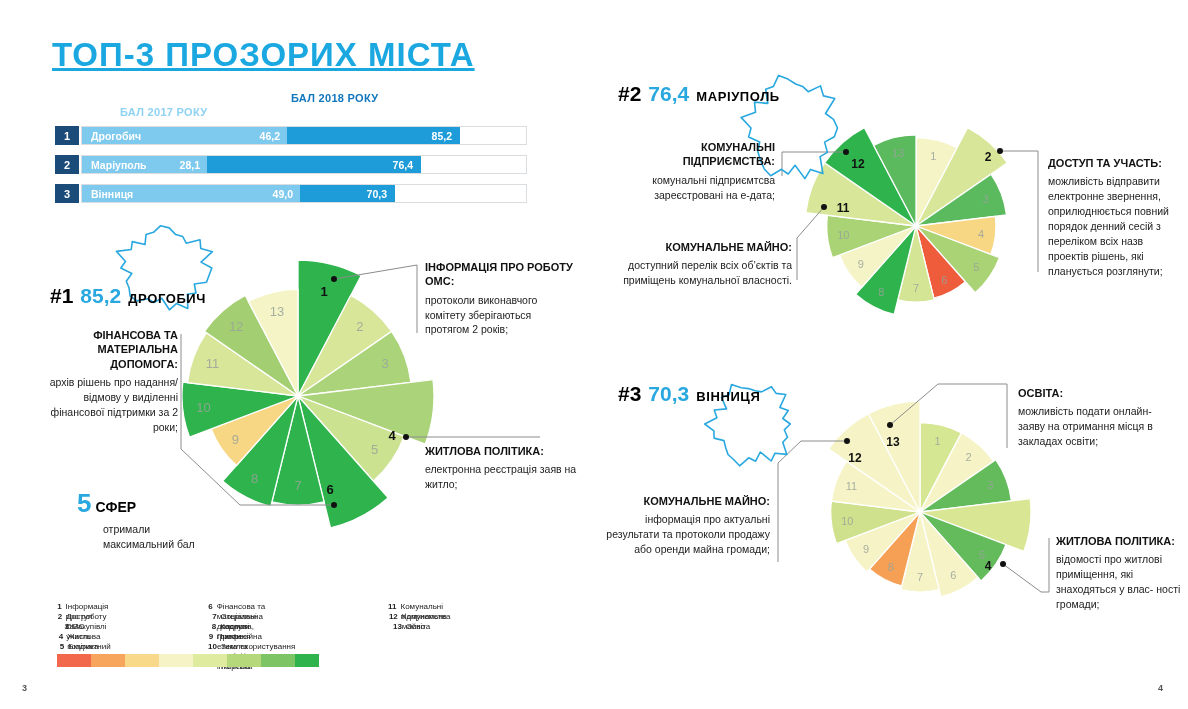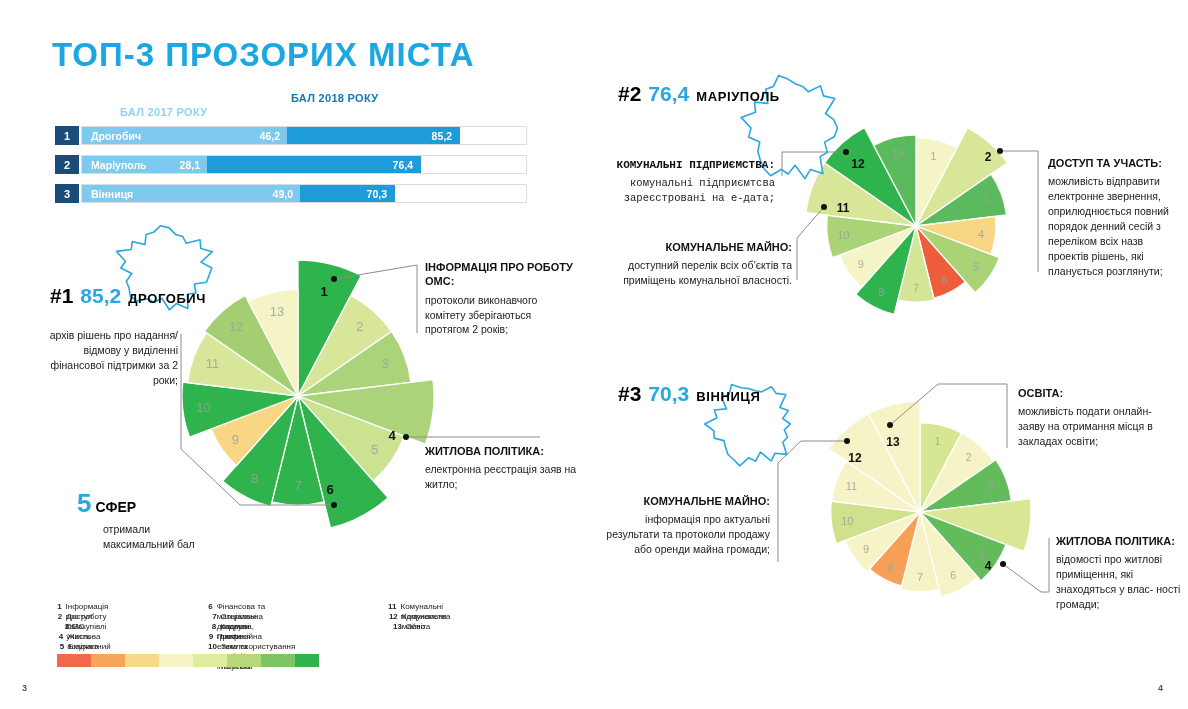--- a/index.html
+++ b/index.html
@@ -44,21 +44,21 @@
   svg text{font-family:"Liberation Sans",sans-serif;}
   .g-label{fill:#9AA39B;opacity:.85;}
   .b-label{fill:#111;font-weight:700;}
   #overlay{pointer-events:none;}
 </style>
 </head>
 <body>
 
 <div class="stage">
 
-  <div class="abs page-title" style="left:52px;top:36px;">ТОП-3 ПРОЗОРИХ МІСТА</div>
+  <div class="abs page-title" style="left:52px;top:36px;text-decoration:underline;">ТОП-3 ПРОЗОРИХ МІСТА</div>
 
   <div class="abs tbl-head h2017" style="left:81px;top:106px;">БАЛ 2017 РОКУ</div>
   <div class="abs tbl-head h2018" style="left:291px;top:92px;text-align:right;">БАЛ 2018 РОКУ</div>
   <div class="abs" id="bar-rows">
       <div class="abs brow" style="left: 55px; top: 126px;">
         <div class="badge">1</div>
       <div class="track">
         <div class="seg light" style="width:205px">
           <span class="cname">Дрогобич</span>
           <span class="val">46,2</span>
@@ -203,37 +203,38 @@
   <div class="abs chead" style="left:50px;top:284px;">
     <span class="rk">#1</span>
       <span class="sc">85,2</span>
       <span class="nm">ДРОГОБИЧ</span>
   </div>
   <div class="abs anno" style="left:425px;top:260px;width:150px;">
     <div class="t">ІНФОРМАЦІЯ ПРО РОБОТУ ОМС:</div>
     <div class="b">протоколи виконавчого комітету зберігаються протягом 2 років;</div>
   </div>
   <div class="abs anno ar" style="left:40px;top:328px;width:138px;">
+    <div class="t">ФІНАНСОВА ТА МАТЕРІАЛЬНА ДОПОМОГА:</div>
     <div class="b">архів рішень про надання/відмову у виділенні фінансової підтримки за 2 роки;</div>
   </div>
   <div class="abs anno" style="left:425px;top:444px;width:155px;">
     <div class="t">ЖИТЛОВА ПОЛІТИКА:</div>
     <div class="b">електронна реєстрація заяв на житло;</div>
   </div>
   <div class="abs note" style="left:77px;top:488px;">
     <span class="big">5</span><span class="word">СФЕР</span>
     <div class="nb">отримали максимальний бал</div>
   </div>
 
   <div class="abs chead" style="left:618px;top:82px;">
     <span class="rk">#2</span>
       <span class="sc">76,4</span>
       <span class="nm">МАРІУПОЛЬ</span>
   </div>
-  <div class="abs anno ar" style="left:608px;top:158px;width:167px;font-family:Liberation Mono, monospace;">
+  <div class="abs anno ar" style="left:608px;top:140px;width:167px;">
     <div class="t">КОМУНАЛЬНІ ПІДПРИЄМСТВА:</div>
     <div class="b">комунальні підприємтсва зареєстровані на е-дата;</div>
   </div>
   <div class="abs anno ar" style="left:600px;top:240px;width:192px;">
     <div class="t">КОМУНАЛЬНЕ МАЙНО:</div>
     <div class="b">доступний перелік всіх об’єктів та приміщень комунальної власності.</div>
   </div>
   <div class="abs anno" style="left:1048px;top:156px;width:138px;">
     <div class="t">ДОСТУП ТА УЧАСТЬ:</div>
     <div class="b">можливість відправити електронне звернення, оприлюднюється повний порядок денний сесій з переліком всіх назв проектів рішень, які планується розглянути;</div>

